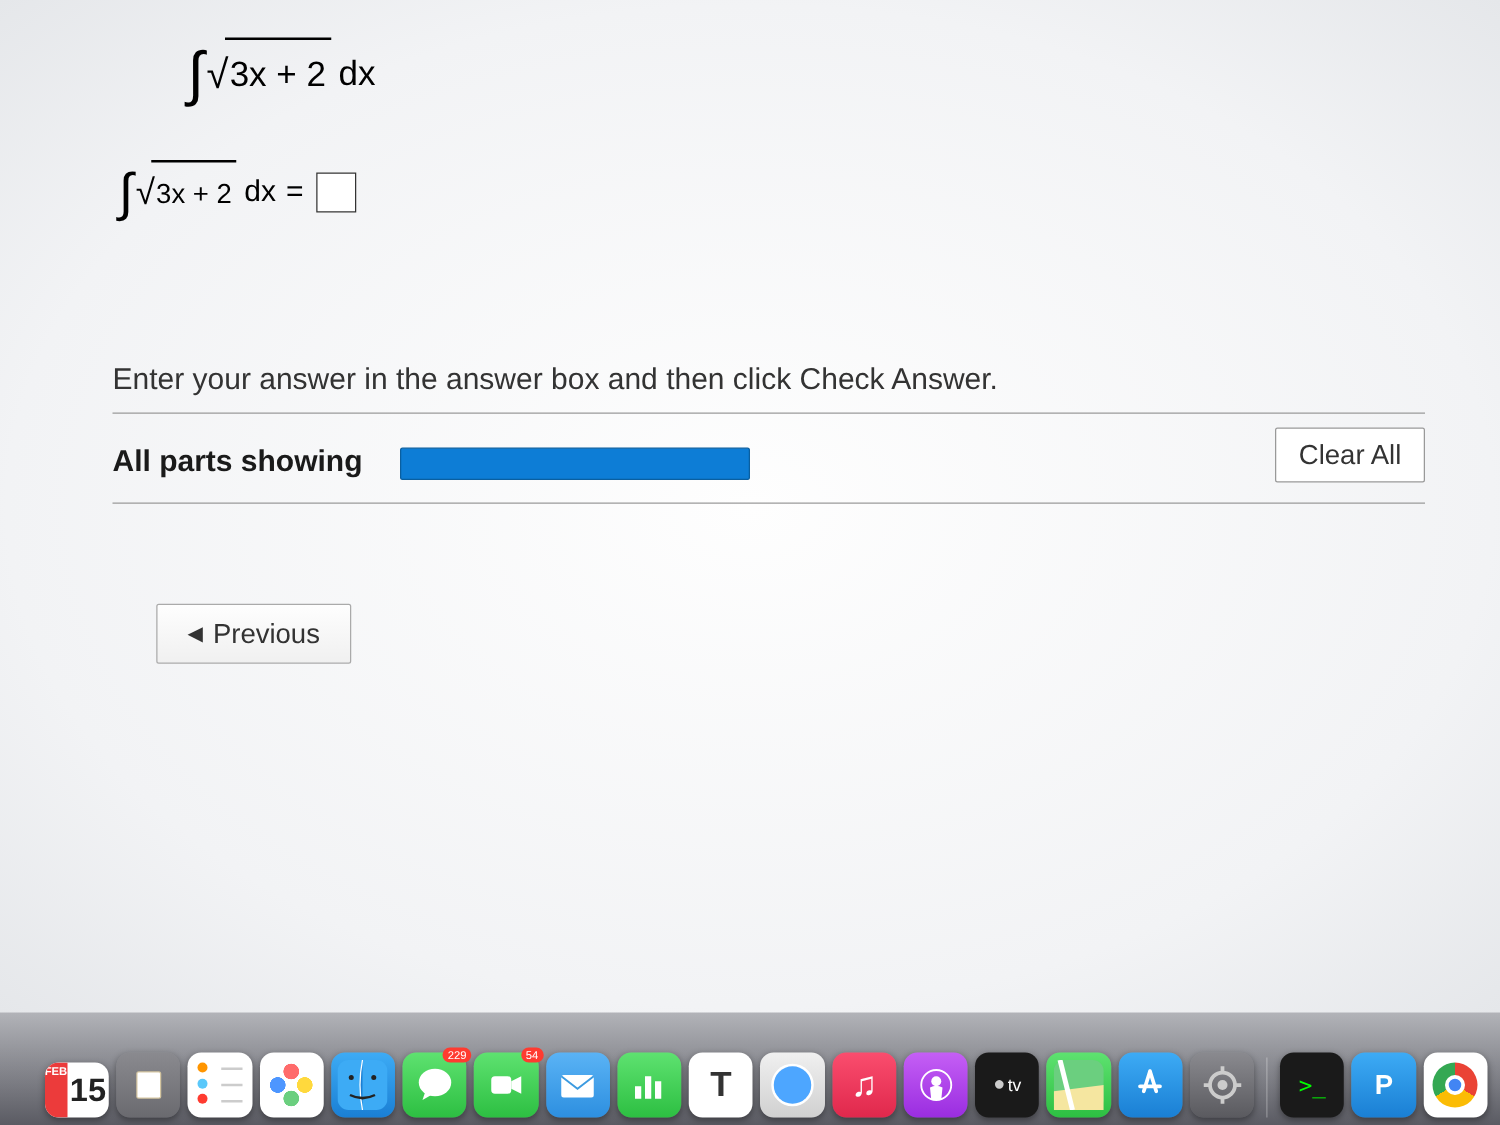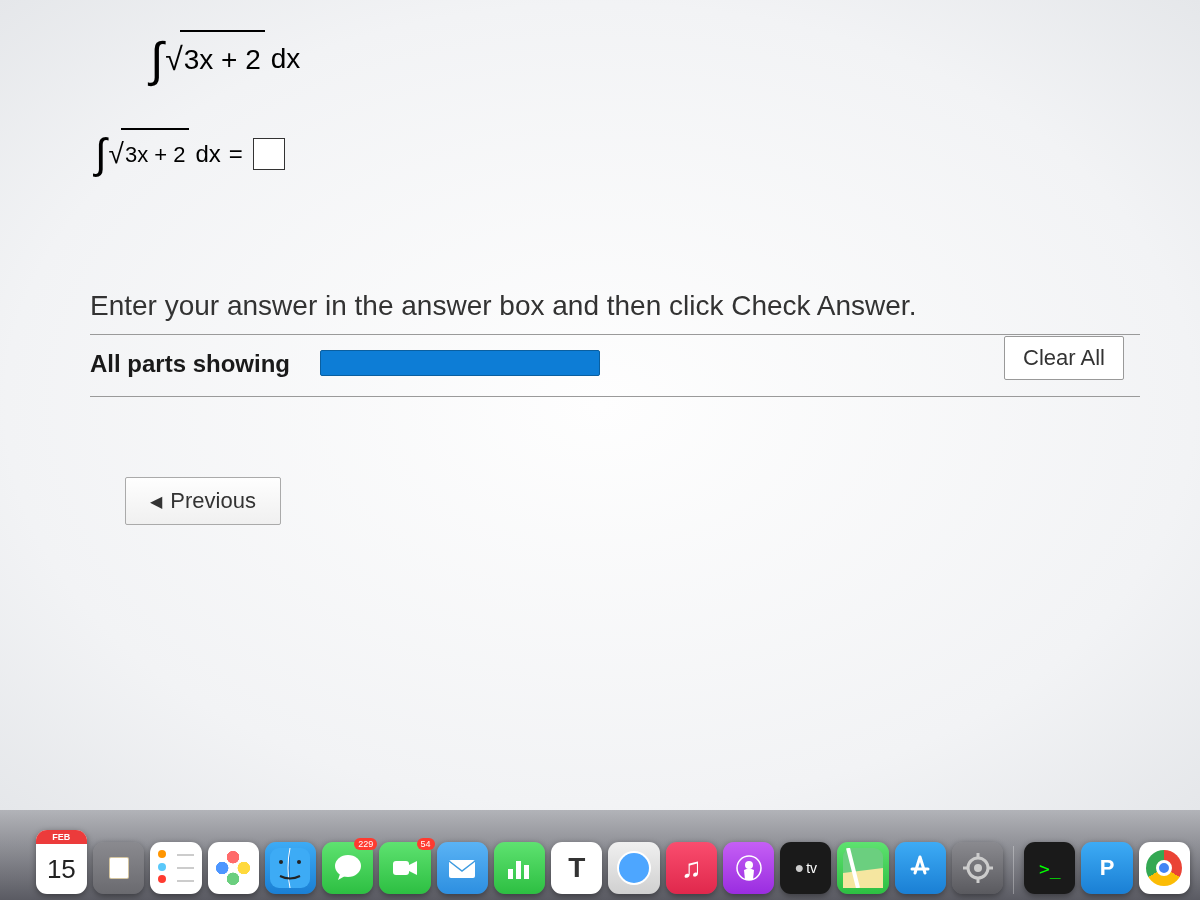--- a/index.html
+++ b/index.html
@@ -80,30 +80,30 @@
       display: inline-block;
       width: 32px;
       height: 32px;
       border: 1.5px solid #333;
       margin-left: 10px;
       background: #fff;
       vertical-align: middle;
     }
     
     .instruction-text {
-      font-size: 28px;
+      font-size: 24px;
       color: #333;
-      margin-bottom: 5px;
+      margin-bottom: 15px;
       padding-bottom: 12px;
       border-bottom: 1.5px solid #9a9a9a;
     }
     
     .parts-row {
       display: flex;
-      align-items: flex-start;
+      align-items: flex-end;
       padding: 10px 0 18px 0;
       border-bottom: 1.5px solid #9a9a9a;
       position: relative;
     }
     
     .parts-label {
       font-size: 24px;
       font-weight: bold;
       color: #1a1a1a;
       margin-right: 30px;
@@ -112,21 +112,21 @@
     .progress-bar {
       width: 280px;
       height: 26px;
       background: #0d7dd6;
       border: 1px solid #0a5fa0;
       border-radius: 2px;
     }
     
     .clear-all-btn {
       position: absolute;
-      right: 16px;
+      right: 0;
       top: -4px;
       font-size: 22px;
       color: #333;
       background: #fff;
       border: 1.5px solid #999;
       padding: 8px 18px;
       cursor: pointer;
       border-radius: 2px;
     }
     
@@ -161,45 +161,46 @@
       padding: 0 10px 6px 10px;
       gap: 6px;
     }
     
     .dock-spacer-left {
       width: 20px;
     }
     
     .calendar-icon {
       width: 52px;
-      height: 64px;
+      height: 44px;
       background: #fff;
       border-radius: 11px;
       display: flex;
-      flex-direction: column;
+      flex-direction: row;
       overflow: hidden;
       box-shadow: 0 2px 6px rgba(0,0,0,0.4);
     }
     
     .calendar-top {
       background: #ec3b3b;
       color: #fff;
       font-size: 9px;
       text-align: center;
       padding: 2px 0;
       font-weight: bold;
     }
     
     .calendar-day {
       flex: 1;
       display: flex;
       align-items: center;
       justify-content: center;
       font-size: 26px;
       color: #222;
+      font-weight: bold;
     }
     
     .dock-icon {
       width: 52px;
       height: 52px;
       border-radius: 11px;
       box-shadow: 0 2px 6px rgba(0,0,0,0.4);
       display: flex;
       align-items: center;
       justify-content: center;

